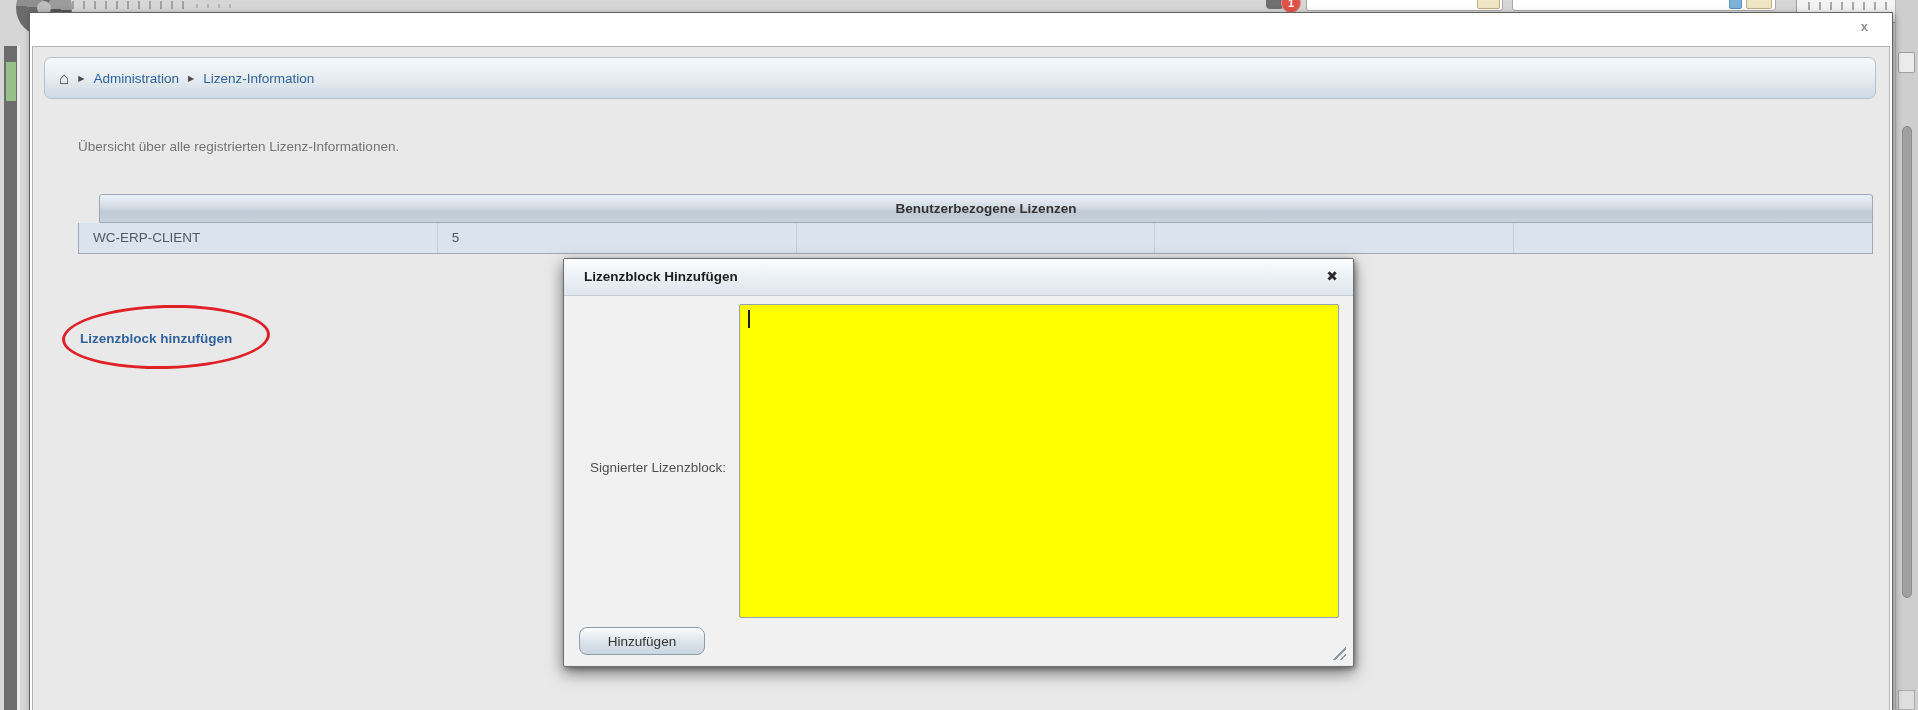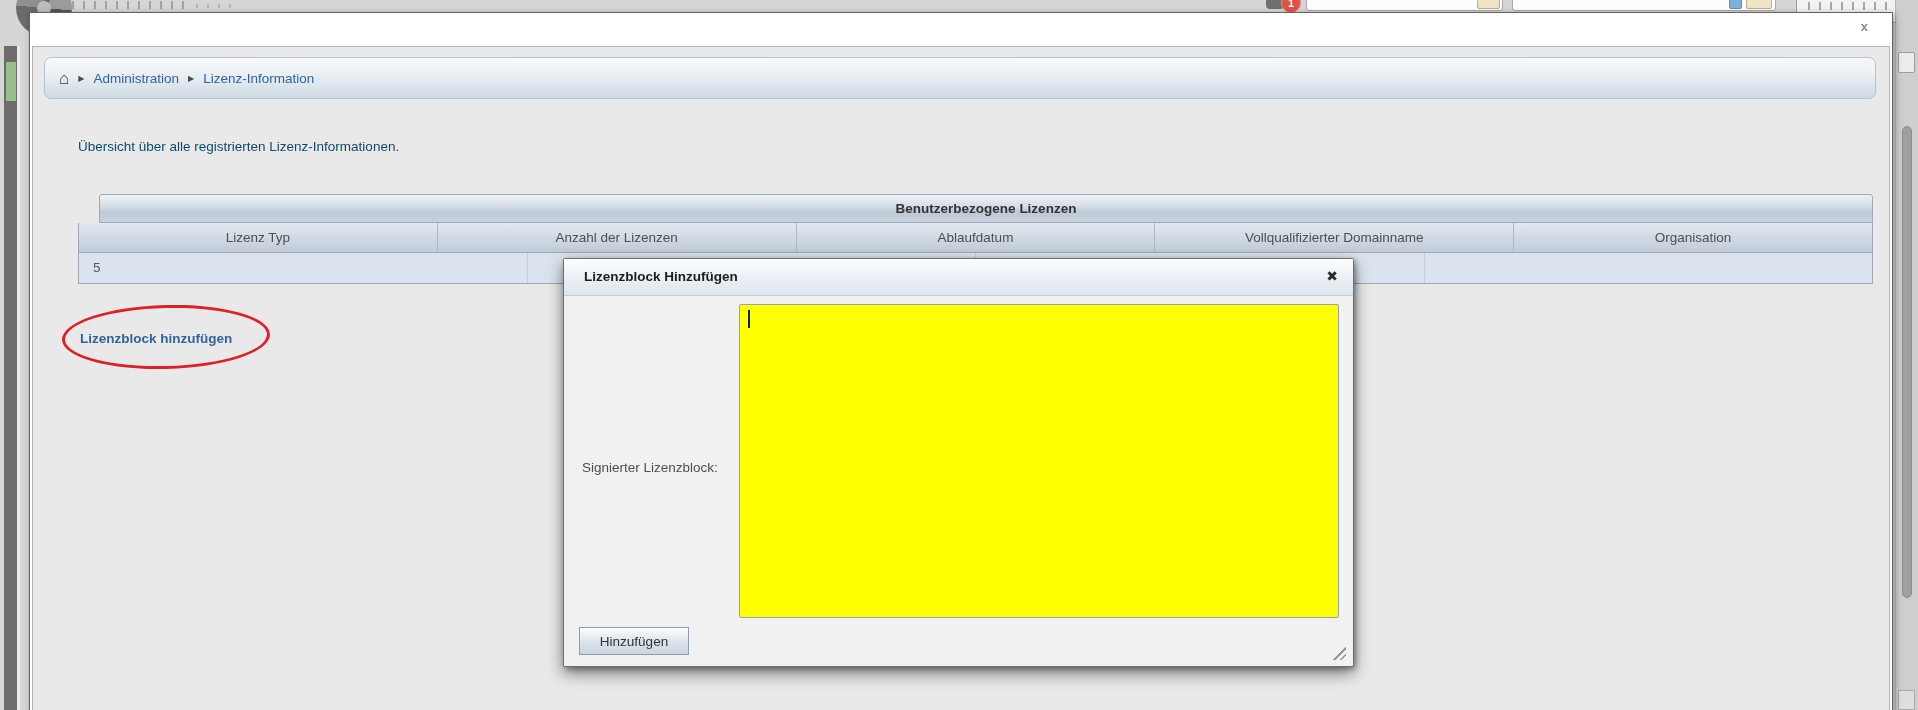--- a/index.html
+++ b/index.html
@@ -63,21 +63,21 @@
   .breadcrumb {
     position:absolute; left:11px; top:10px; width:1832px; height:42px;
     border:1px solid #b6c2cd; border-radius:7px;
     background:linear-gradient(180deg,#f6f9fb 0%,#e8eef3 45%,#cfdae4 100%);
     display:flex; align-items:center; padding:0 14px;
   }
   .home-icon { font-size:17px; color:#3b3b3b; font-weight:bold; line-height:1; cursor:pointer; }
   .crumb-sep { font-size:8px; color:#4a4a4a; margin:0 9px; }
   .crumb-link { font-size:13.5px; font-weight:normal; color:#31639c; cursor:pointer; }
   
-  .intro { position:absolute; left:45px; top:92px; font-size:13.5px; color:#0c4a6e; }
+  .intro { position:absolute; left:45px; top:92px; font-size:13.5px; color:#737373; }
   
   .table { position:absolute; left:45px; top:147px; width:1795px; font-size:13.5px; }
   .tbl-title {
     height:29px; line-height:28px; text-align:center; font-weight:bold; color:#333;
     border:1px solid #9ea9b5; border-radius:3px 3px 0 0;
     background:linear-gradient(180deg,#eef2f6 0%,#d2dbe4 45%,#bec9d5 62%,#c8d2dc 100%);
     margin-left:21px;
   }
   .tbl-head {
     display:flex; border:1px solid #9ea9b5; border-top:none;
@@ -107,30 +107,30 @@
     background:#f1f1f1; border:1px solid #6e6e6e; border-radius:2px; z-index:30;
     box-shadow:0 6px 16px rgba(0,0,0,.5), 2px 2px 5px rgba(0,0,0,.3);
   }
   .modal-header {
     position:absolute; left:0; top:0; width:100%; height:37px;
     background:linear-gradient(180deg,#fcfdfe 0%,#eaeff4 55%,#dfe6ee 100%);
     border-bottom:1px solid #c5cdd6;
   }
   .modal-title { position:absolute; left:20px; top:10px; font-size:13.5px; font-weight:bold; color:#1d1d1d; }
   .modal-close { position:absolute; right:15px; top:9px; font-size:14px; font-weight:bold; color:#2a2a2a; cursor:pointer; }
-  .modal-label { position:absolute; left:18px; top:201px; width:152px; text-align:left; font-size:13.5px; color:#4e4e4e; }
+  .modal-label { position:absolute; left:18px; top:201px; width:152px; text-align:center; font-size:13.5px; color:#4e4e4e; }
   .ta-wrap { position:absolute; left:175px; top:45px; width:600px; height:314px; }
   .ta-wrap textarea {
     width:100%; height:100%; background:#ffff00; border:1px solid #97a2ad; border-radius:2px;
     resize:none; outline:none; font:13px "Liberation Sans","DejaVu Sans",sans-serif; padding:5px 7px;
   }
   .caret { position:absolute; left:9px; top:6px; width:2px; height:18px; background:#1a1a1a; }
   .modal-submit {
-    position:absolute; left:15px; top:368px; width:110px; height:28px;
-    border:1px solid #8e9dab; border-radius:0; font-size:13.5px; color:#333; cursor:pointer;
+    position:absolute; left:15px; top:368px; width:126px; height:28px;
+    border:1px solid #8e9dab; border-radius:8px; font-size:13.5px; color:#333; cursor:pointer;
     background:linear-gradient(180deg,#fdfdfe 0%,#dae2ea 55%,#ccd6e0 100%);
     font-family:"Liberation Sans","DejaVu Sans",sans-serif;
   }
   .modal-resize {
     position:absolute; right:7px; bottom:6px; width:15px; height:15px; cursor:nwse-resize;
     background:repeating-linear-gradient(135deg,transparent 0 3px,#7e8a94 3px 4.5px);
     clip-path:polygon(100% 0,100% 100%,0 100%); opacity:.85;
   }
 </style>
 </head>
@@ -169,28 +169,22 @@
       <span class="crumb-sep">▶</span>
       <span class="crumb-link">Administration</span>
       <span class="crumb-sep">▶</span>
       <span class="crumb-link">Lizenz-Information</span>
     </div>
 
     <div class="intro">Übersicht über alle registrierten Lizenz-Informationen.</div>
 
     <div class="table">
       <div class="tbl-title">Benutzerbezogene Lizenzen</div>
-      <div class="tbl-head">
-        <div class="cell">Lizenz Typ</div>
-        <div class="cell">Anzahl der Lizenzen</div>
-        <div class="cell">Ablaufdatum</div>
-        <div class="cell">Vollqualifizierter Domainname</div>
-        <div class="cell">Organisation</div>
-      </div>
       <div class="tbl-row">
+        <div class="cell">WC-ERP-CLIENT</div>
         <div class="cell">5</div>
         <div class="cell"></div>
         <div class="cell"></div>
         <div class="cell"></div>
       </div>
     </div>
 
     <span class="add-link">Lizenzblock hinzufügen</span>
     <div class="red-ellipse"></div>
   </div>

